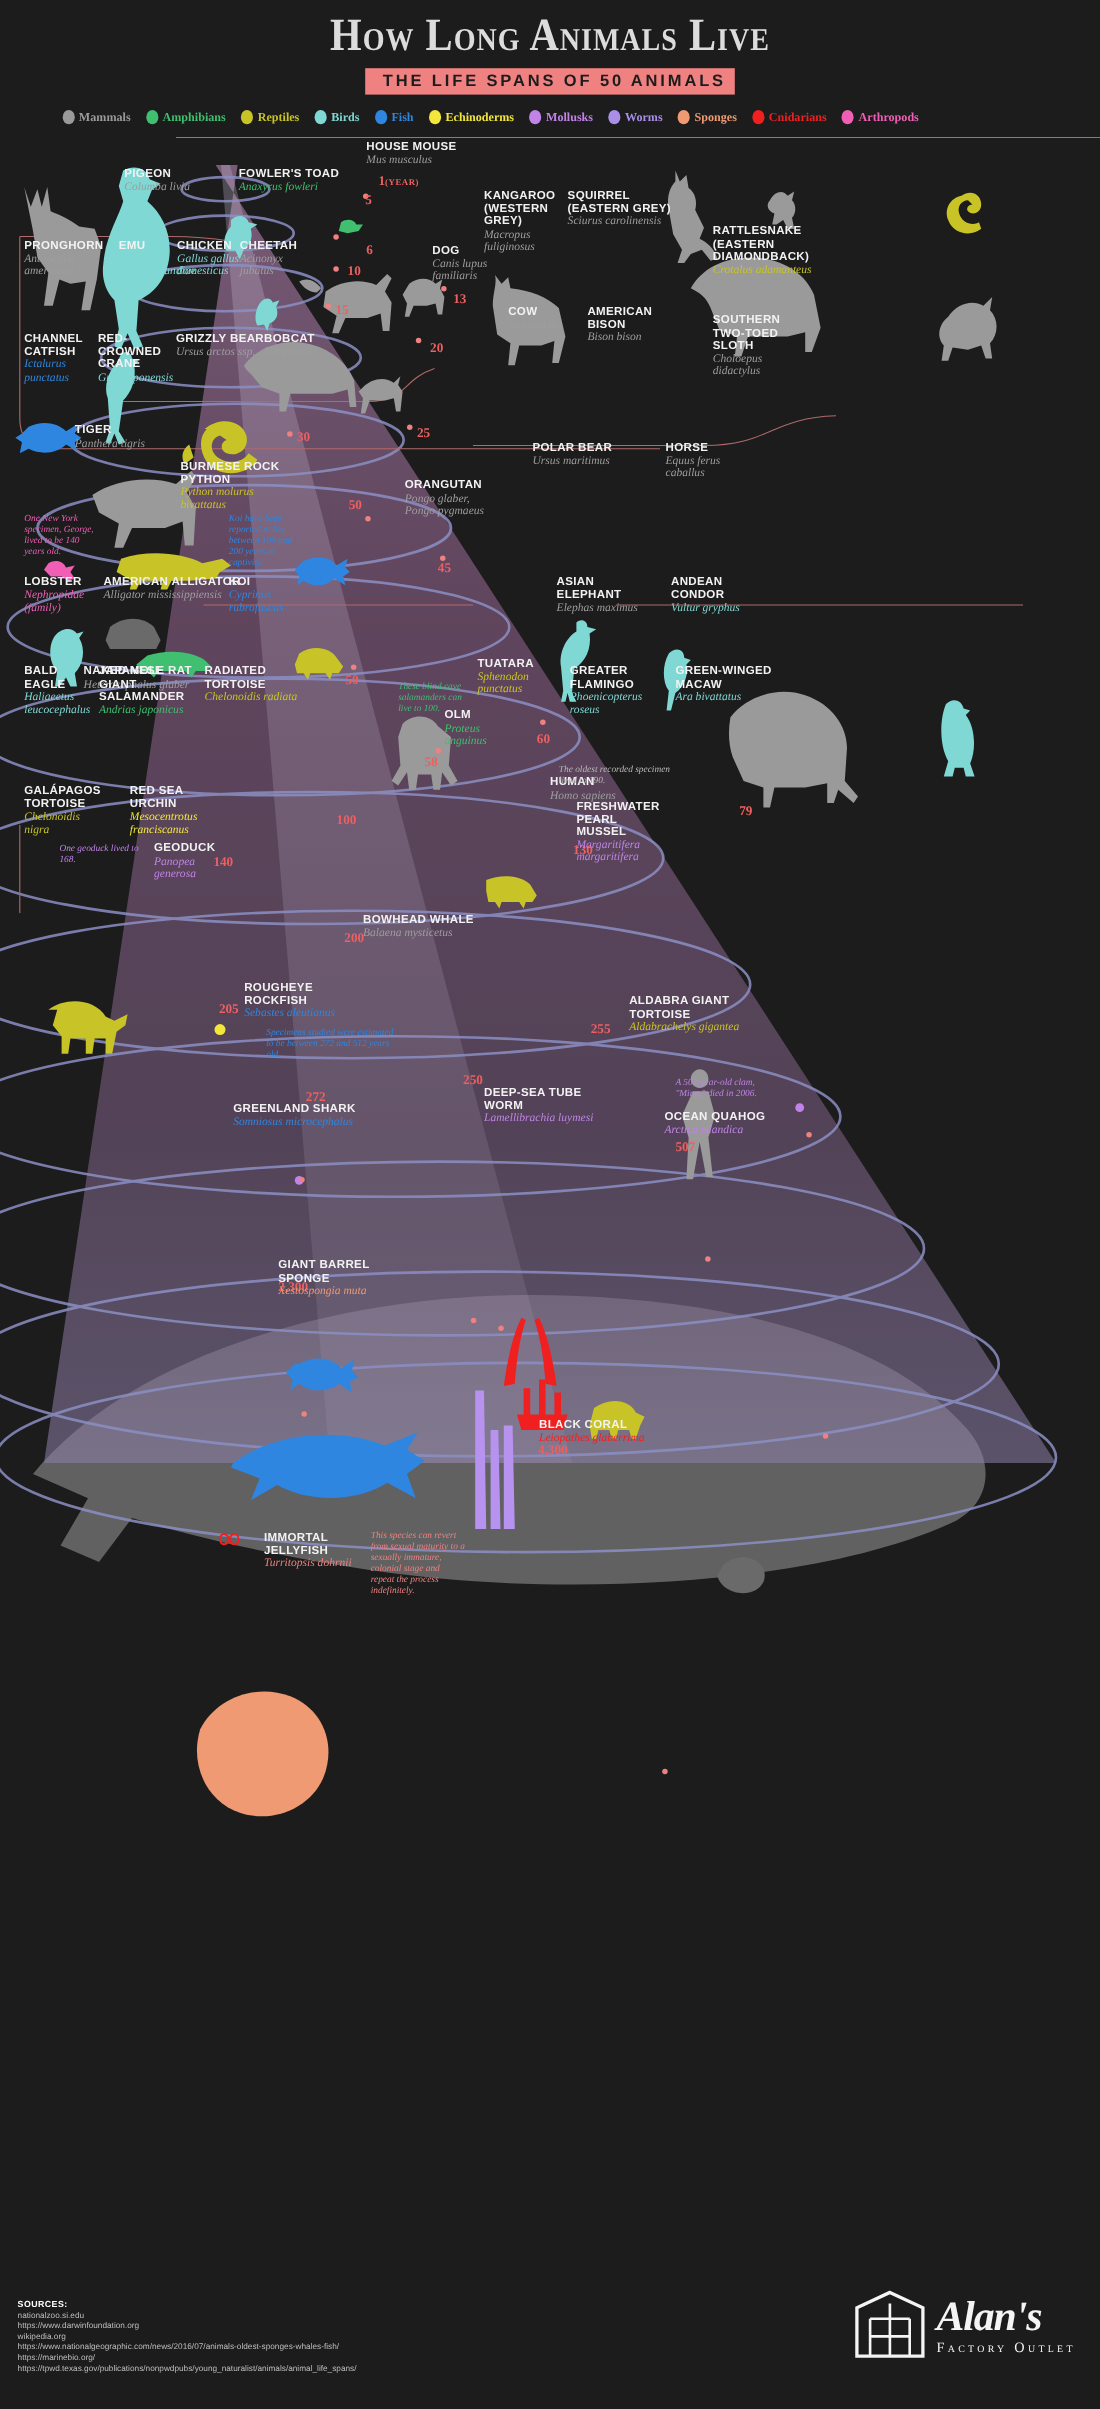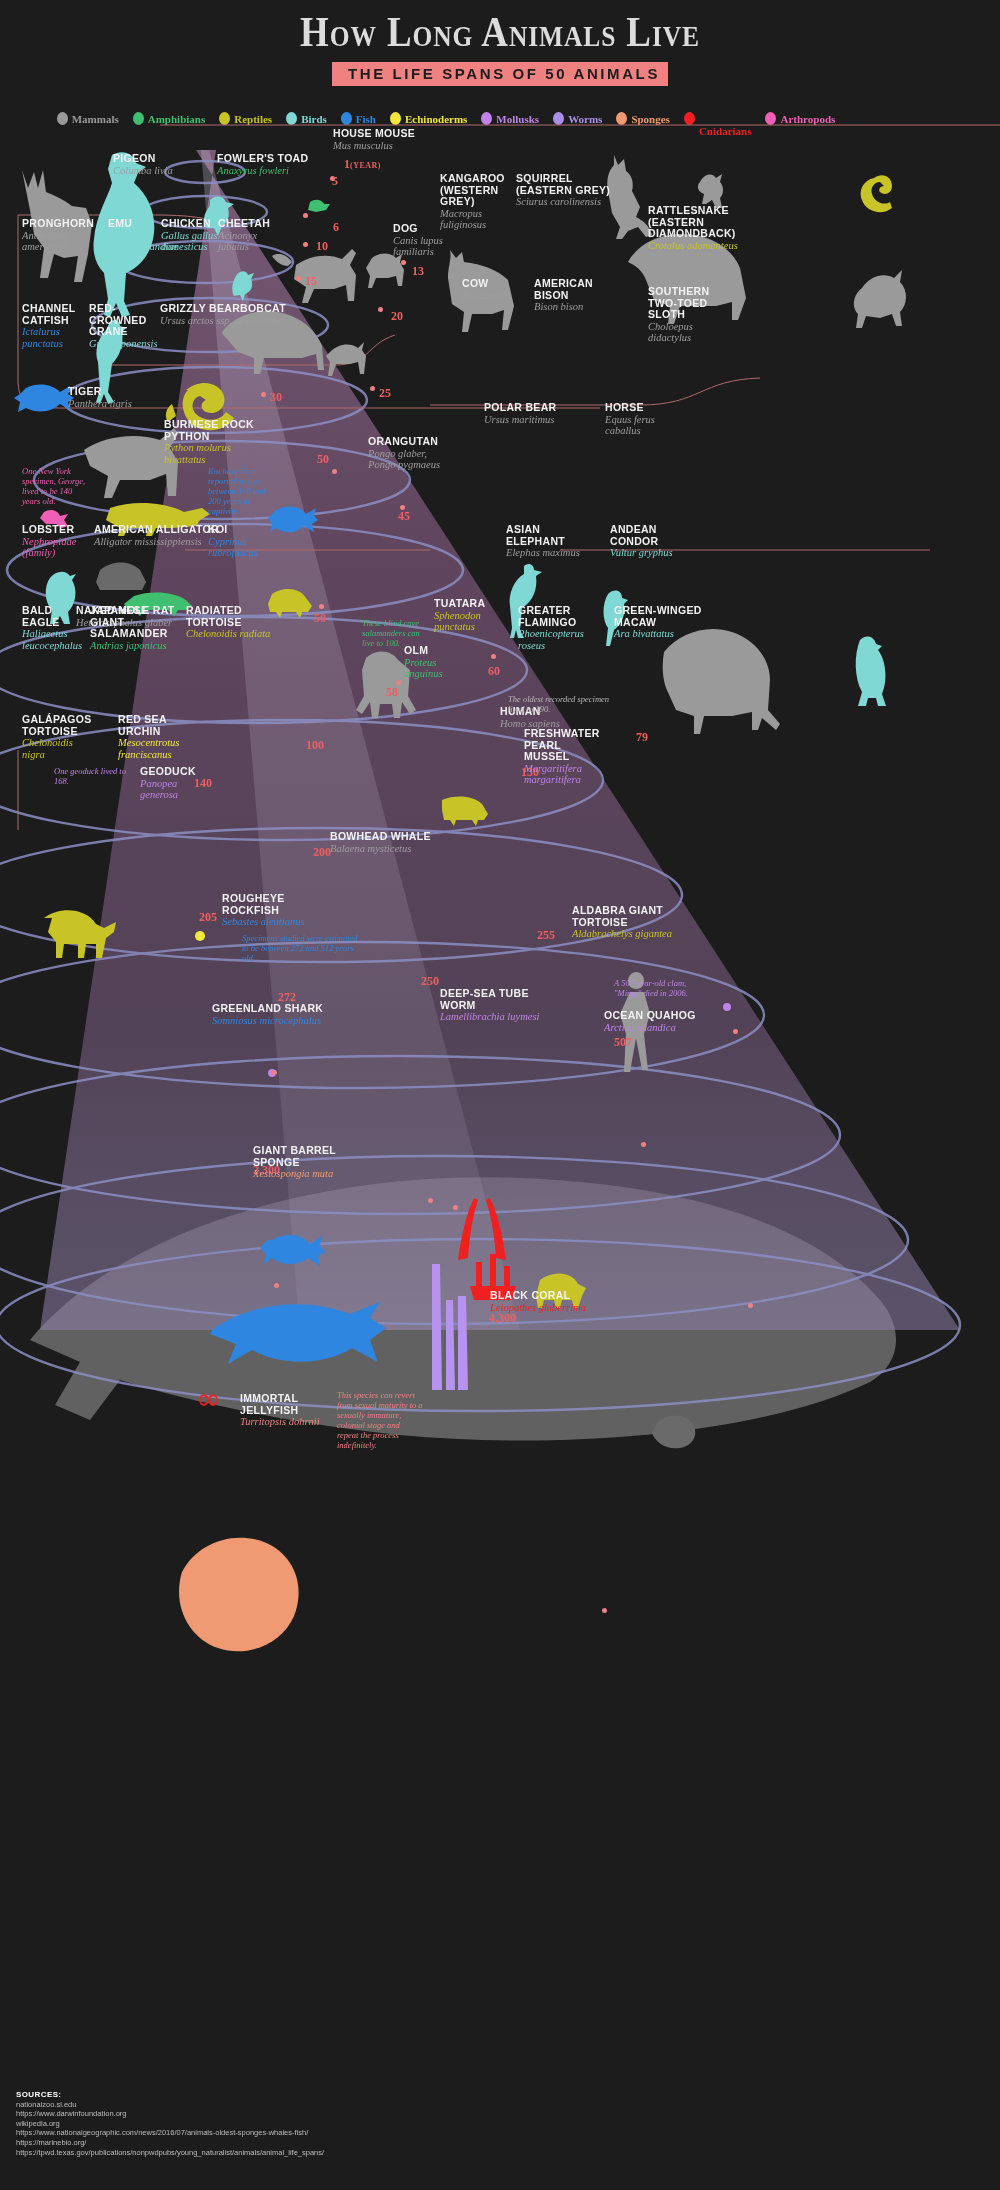--- a/index.html
+++ b/index.html
@@ -99,21 +99,21 @@
       <div class="legend-item">
         <span class="legend-dot" style="background: rgb(169, 143, 232);"></span>
         <span style="color: rgb(169, 143, 232);">Worms</span>
       </div>
       <div class="legend-item">
         <span class="legend-dot" style="background: rgb(239, 154, 114);"></span>
         <span style="color: rgb(239, 154, 114);">Sponges</span>
       </div>
       <div class="legend-item">
         <span class="legend-dot" style="background: rgb(240, 32, 32);"></span>
-        <span style="color: rgb(240, 32, 32); margin-top: 25px;">Cnidarians</span>
+        <span style="color: rgb(240, 32, 32);">Cnidarians</span>
       </div>
       <div class="legend-item">
         <span class="legend-dot" style="background: rgb(240, 95, 181);"></span>
         <span style="color: rgb(240, 95, 181);">Arthropods</span>
       </div>
     </div>
 
   <svg class="cone" viewBox="0 0 1000 1400" width="1000" height="1400">
     <defs>
       <linearGradient id="coneg" x1="0" y1="0" x2="0" y2="1">
@@ -372,21 +372,21 @@
   <div class="ynum" style="left:398px;top:509px">45</div>
   <div class="dot" style="left:332px;top:469px"></div>
   <div class="ynum" style="left:317px;top:452px">50</div>
   <div class="dot" style="left:319px;top:604px"></div>
   <div class="ynum" style="left:314px;top:611px">50</div>
   <div class="dot" style="left:396px;top:680px"></div>
   <div class="ynum" style="left:386px;top:685px">58</div>
   <div class="dot" style="left:491px;top:654px"></div>
   <div class="ynum" style="left:488px;top:664px">60</div>
   <div class="dot" style="left:641px;top:1142px"></div>
-  <div class="ynum" style="left:636px;top:730px">79</div>
+  <div class="ynum" style="left:672px;top:730px">79</div>
   <div class="dot" style="left:428px;top:1198px"></div>
   <div class="ynum" style="left:306px;top:738px">100</div>
   <div class="ynum" style="left:521px;top:765px">130</div>
   <div class="dot" style="left:733px;top:1029px"></div>
   <div class="ynum" style="left:194px;top:776px">140</div>
   <div class="dot" style="left:272px;top:1070px"></div>
   <div class="ynum" style="left:313px;top:845px">200</div>
   <div class="dot" style="left:453px;top:1205px"></div>
   <div class="ynum" style="left:199px;top:910px">205</div>
   <div class="dot" style="left:274px;top:1283px"></div>
@@ -614,14 +614,24 @@
   <div class="sources">
     <div class="hd">SOURCES:</div>
     <div>nationalzoo.si.edu</div>
     <div>https://www.darwinfoundation.org</div>
     <div>wikipedia.org</div>
     <div>https://www.nationalgeographic.com/news/2016/07/animals-oldest-sponges-whales-fish/</div>
     <div>https://marinebio.org/</div>
     <div>https://tpwd.texas.gov/publications/nonpwdpubs/young_naturalist/animals/animal_life_spans/</div>
   </div>
 
+  <div class="logo">
+    <svg width="64" height="62" viewBox="0 0 64 62">
+      <path d="M32 2 L62 16 L62 60 L2 60 L2 16 Z" fill="none" stroke="#f4f4f4" stroke-width="3"></path>
+      <path d="M32 12 L32 60 M14 26 L50 26 M14 42 L50 42 M14 26 L14 60 M50 26 L50 60" stroke="#f4f4f4" stroke-width="2.4" fill="none"></path>
+    </svg>
+    <div class="logo-txt">
+      <div class="logo-alans">Alan's</div>
+      <div class="logo-fo">Factory Outlet</div>
+    </div>
+  </div>
 
 </div>
 
 </body></html>

